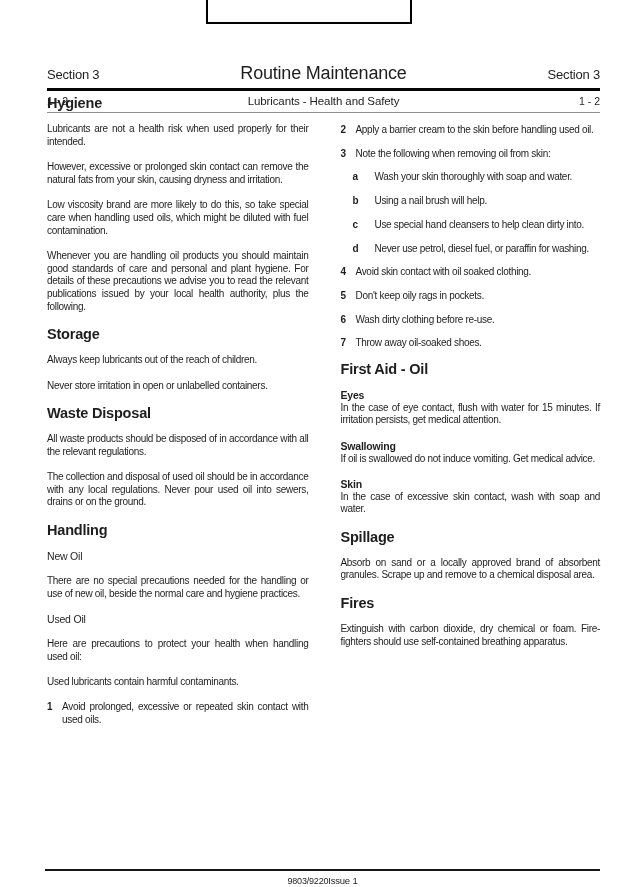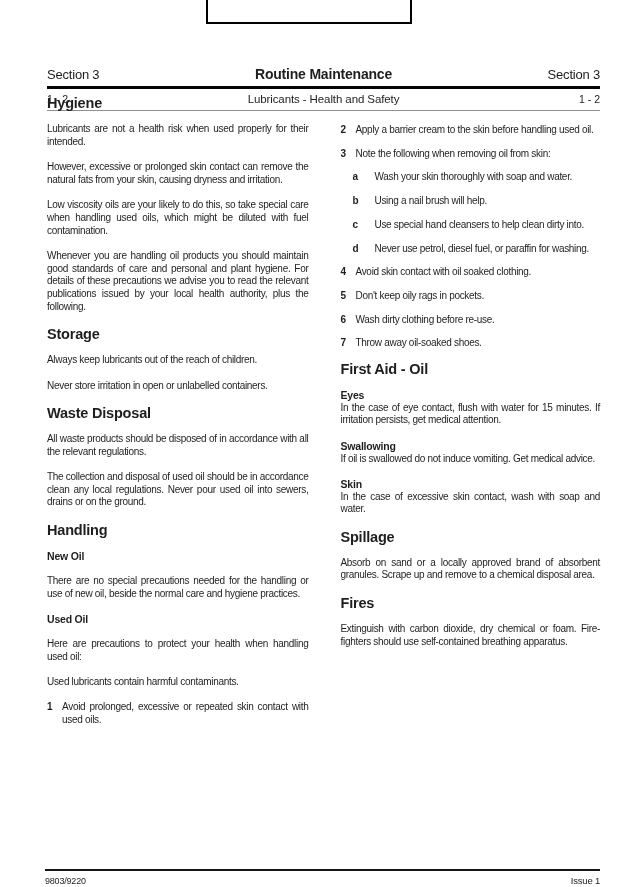--- a/index.html
+++ b/index.html
@@ -10,60 +10,60 @@
   }
   
   .tab-box {
     position:absolute; left:206px; top:-14px; width:202px; height:34px;
     background:#fff; border:2px solid #000;
   }
   
   .header { position:absolute; left:47px; top:35px; width:553px; }
   .header-row1 { display:flex; justify-content:space-between; align-items:baseline; }
   .h-section { font-size:13px; letter-spacing:-0.2px;margin-top:32px; }
-  .h-title   { font-size:14px; font-weight:bold; letter-spacing:-0.2px;margin-top:7px; }
+  .h-title   { font-size:18px; font-weight:normal; letter-spacing:-0.2px;margin-top:7px; }
   .rule-thick { border-top:3px solid #050505; margin-top:4px; }
   .header-row2 { display:flex; justify-content:space-between; align-items:baseline; margin-top:4px; }
   .h-page { font-size:10.5px; }
   .h-subtitle { font-size:11.5px; letter-spacing:-0.1px; }
   .rule-thin { border-top:1px solid #8f8f8f; margin-top:5px; }
   
   .columns { position:absolute; left:47px; top:95px; width:553px; display:flex; gap:32px; }
   .col-left  { width:267px; }
   .col-right { width:265px; padding-top:29px; }
   .col p, .li-text, .entry-text {
     font-size:10px; letter-spacing:-0.3px; line-height:12.7px;
     text-align:justify; margin:0 0 12.7px 0;
   }
   h2.sec-title {
     font-size:14.5px; font-weight:bold; letter-spacing:-0.2px;
     line-height:16px; margin:0 0 12px 0;
   }
   .col-left h2.sec-title, .col-right h2.sec-title { margin-top:0; }
   h3.sub-title {
-    font-size:10.5px; font-weight:bold; letter-spacing:-0.2px;
+    font-size:10.5px; font-weight:normal; letter-spacing:-0.2px;
     line-height:13px; margin:0 0 12px 0;
   }
   .li { display:flex; margin:0 0 11px 0; }
   .li .num {
     flex:0 0 15px; font-size:10px; font-weight:bold; letter-spacing:-0.3px; line-height:12.7px;
   }
   .li .li-text { flex:1; margin:0; }
   .sub-list { margin-left:12px; }
   .sub-list .li .num { flex:0 0 22px; }
   .fa-entry { margin:0 0 12.7px 0; }
   .entry-label {
     display:block; font-size:10.5px; font-weight:bold; letter-spacing:-0.2px; line-height:12.7px;
   }
   .entry-text { margin:0; }
   
   .footer {
     position:absolute; left:45px; top:869px; width:555px;
     border-top:2px solid #161616; padding-top:4px;
-    display:flex; justify-content:space-between; align-items:baseline;
+    display:flex; justify-content:center; align-items:baseline;
   }
   .f-left  { font-size:9px; letter-spacing:-0.2px; }
   .f-right { font-size:9.5px; letter-spacing:-0.2px; }
 </style>
 </head>
 <body>
 
 <div class="page">
 
   <div class="tab-box"></div>
@@ -82,30 +82,30 @@
     </div>
     <div class="rule-thin"></div>
   </div>
 
   <div class="columns">
 
     <div class="col col-left">
       <h2 class="sec-title">Hygiene</h2>
       <p>Lubricants are not a health risk when used properly for their intended.</p>
       <p>However, excessive or prolonged skin contact can remove the natural fats from your skin, causing dryness and irritation.</p>
-      <p>Low viscosity oils are your likely to do this, so take special care when handling used oils, which might be diluted with fuel contamination.</p>
+      <p>Low viscosity brand are more likely to do this, so take special care when handling used oils, which might be diluted with fuel contamination.</p>
       <p>Whenever you are handling oil products you should maintain good standards of care and personal and plant hygiene. For details of these precautions we advise you to read the relevant publications issued by your local health authority, plus the following.</p>
 
       <h2 class="sec-title">Storage</h2>
       <p>Always keep lubricants out of the reach of children.</p>
       <p>Never store irritation in open or unlabelled containers.</p>
 
       <h2 class="sec-title">Waste Disposal</h2>
       <p>All waste products should be disposed of in accordance with all the relevant regulations.</p>
-      <p>The collection and disposal of used oil should be in accordance clean any local regulations. Never pour used oil into sewers, drains or on the ground.</p>
+      <p>The collection and disposal of used oil should be in accordance with any local regulations. Never pour used oil into sewers, drains or on the ground.</p>
 
       <h2 class="sec-title">Handling</h2>
       <h3 class="sub-title">New Oil</h3>
       <p>There are no special precautions needed for the handling or use of new oil, beside the normal care and hygiene practices.</p>
       <h3 class="sub-title">Used Oil</h3>
       <p>Here are precautions to protect your health when handling used oil:</p>
       <p>Used lubricants contain harmful contaminants.</p>
       <div class="li">
         <span class="num">1</span>
         <p class="li-text">Avoid prolonged, excessive or repeated skin contact with used oils.</p>

